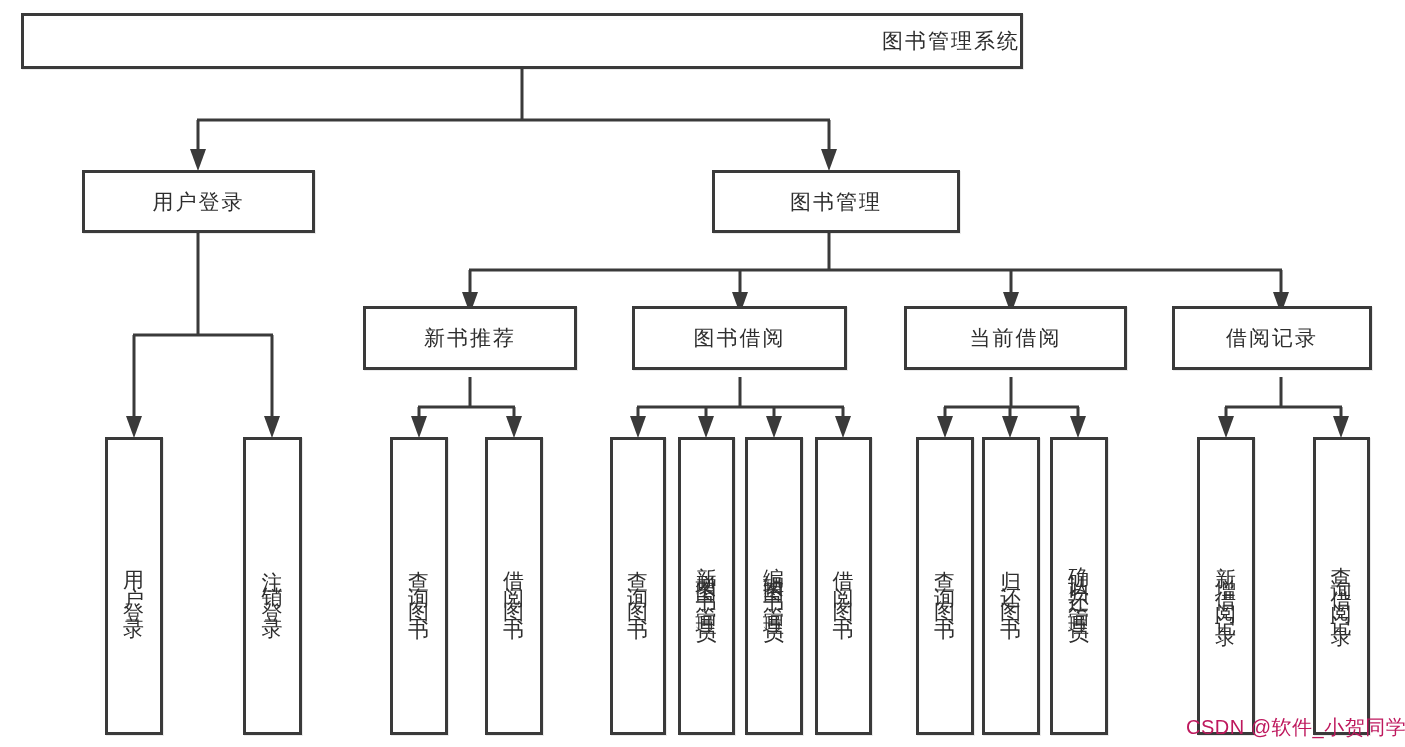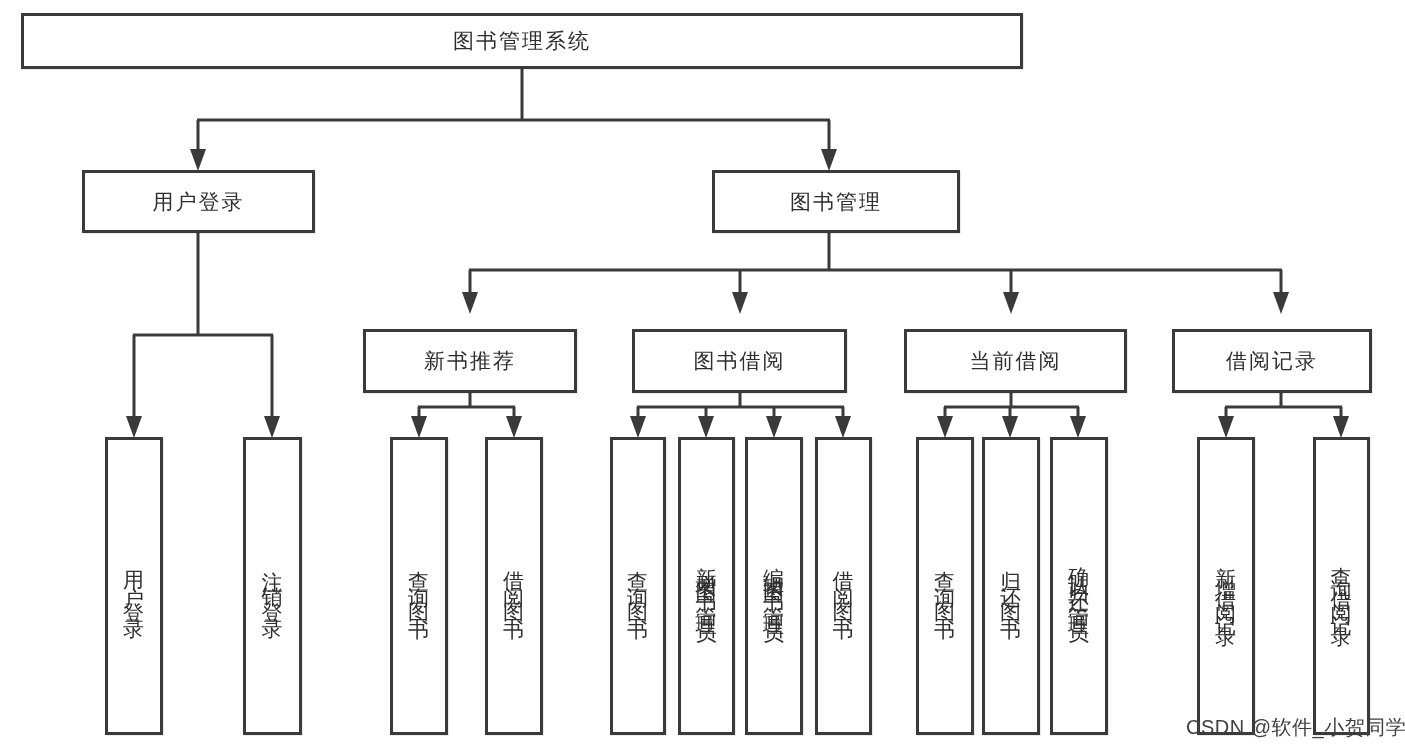--- a/index.html
+++ b/index.html
@@ -28,41 +28,41 @@
     justify-content: center;
     z-index: 2;
     box-shadow: 1px 1px 0 rgba(0,0,0,0.08);
   }
   .hlabel {
     font-size: 21px;
     letter-spacing: 2px;
     color: #2e2e2e;
     white-space: nowrap;
   }
-  .root  { left: 21px;  top: 13px;  width: 1002px; height: 56px; }
+  .root  { left: 21px;  top: 13px;  width: 1002px; height: 56px; justify-content: flex-end; }
   .lvl2  { top: 170px; height: 63px; }
-  .lvl3  { top: 329px; height: 64px; }
+  .lvl3  { top: 306px; height: 64px; }
   .leaf  { top: 437px; height: 298px; }
   .vtext {
     writing-mode: vertical-rl;
     text-orientation: mixed;
     line-height: 1;
     font-size: 21px;
     color: #2e2e2e;
   }
   .ls4 { letter-spacing: 16px; }
   .ls6 { letter-spacing: 12px; }
   .ls9 { letter-spacing: 8px;  }
   .watermark {
     position: absolute;
     left: 1186px;
     top: 714px;
     z-index: 3;
     font-size: 20px;
-    color: #404040;
+    color: #be185d;
     letter-spacing: 0.5px;
     white-space: nowrap;
   }
 </style>
 </head>
 <body>
 
 <div class="canvas">
 
   <svg class="wires" viewBox="0 0 1405 747" xmlns="http://www.w3.org/2000/svg">

